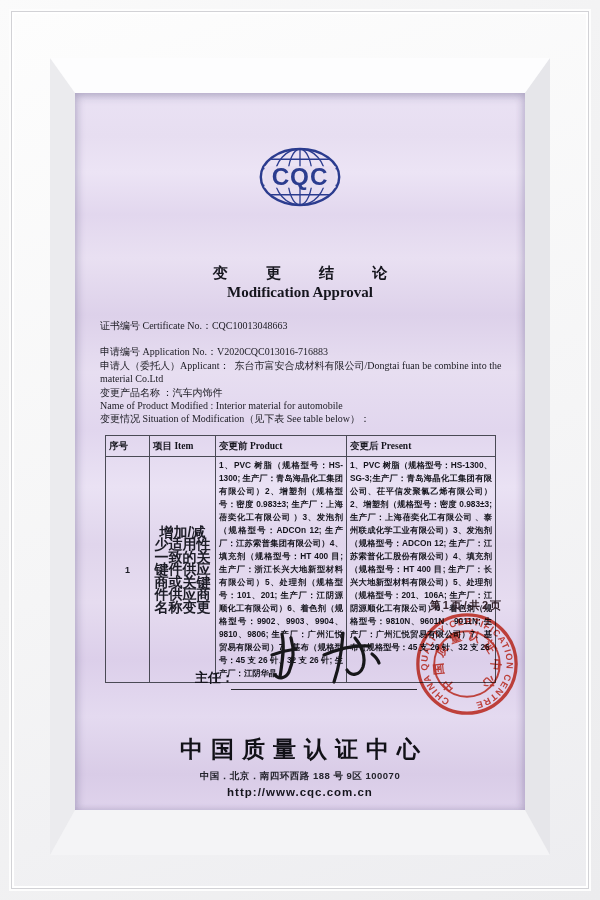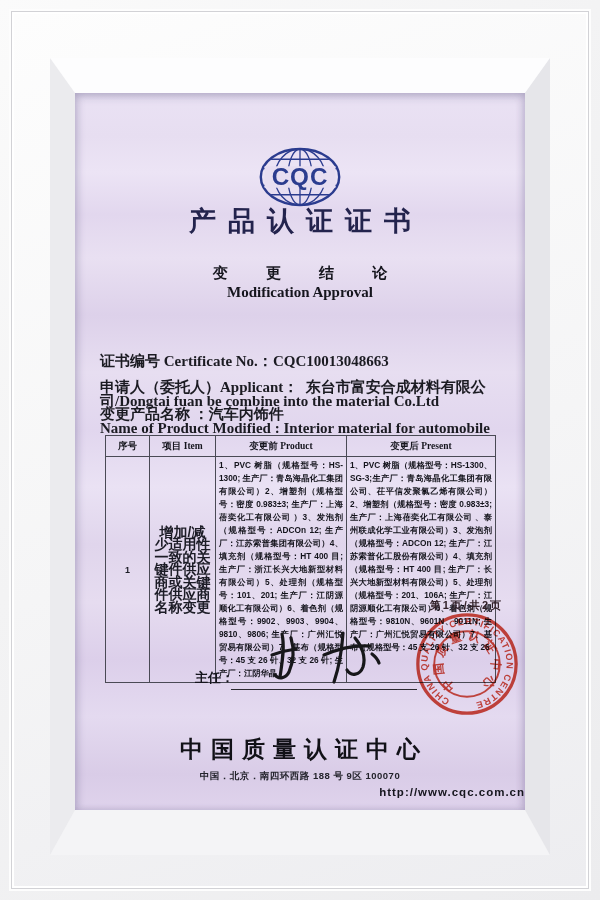--- a/index.html
+++ b/index.html
@@ -29,50 +29,50 @@
 
   .logo{position:absolute;left:183px;top:52px;width:84px;height:64px;}
   .cert-title{position:absolute;left:0;top:110px;width:450px;text-align:center;
     font-size:27px;font-weight:bold;color:#23234d;letter-spacing:12px;padding-left:12px;box-sizing:border-box;}
   .approval-cn{position:absolute;left:0;top:171px;width:450px;text-align:center;
     font-size:15px;font-weight:bold;color:#15151d;letter-spacing:17px;padding-left:17px;box-sizing:border-box;}
   .approval-en{position:absolute;left:0;top:191px;width:450px;text-align:center;
     font-family:"Liberation Serif",serif;font-size:15px;font-weight:bold;color:#15151d;}
 
   .fields{position:absolute;left:25px;top:226px;width:402px;
-    font-family:"Liberation Serif",serif;font-size:15px;font-weight:bold;line-height:13.4px;color:#1b1b22;margin-top:36px;}
+    font-family:"Liberation Serif",serif;font-size:10px;font-weight:normal;line-height:13.4px;color:#1b1b22;}
   .fields p{margin:0;}
   .fields .gap{margin-bottom:13px;}
 
   table.mod{position:absolute;left:30px;top:342px;width:390px;border-collapse:collapse;
     table-layout:fixed;}
   table.mod th,table.mod td{border:1px solid #4a4a55;padding:2px 3px;box-sizing:border-box;}
   table.mod th{font-family:"Liberation Serif",serif;font-size:9.5px;font-weight:bold;
-    text-align:center;height:21px;color:#15151d;}
+    text-align:left;height:21px;color:#15151d;}
   td.c-no{font-size:9px;font-weight:bold;text-align:center;vertical-align:middle;}
   td.c-item{font-size:14px;font-weight:bold;text-align:center;vertical-align:middle;
     line-height:12.5px;padding:4px 5px;}
   td.c-text{font-size:8.3px;font-weight:bold;text-align:justify;vertical-align:top;
     line-height:13px;height:158px;padding:3px 4px;color:#14141c;}
 
   .page-indicator{position:absolute;right:22px;top:505px;font-size:11px;font-weight:bold;
     color:#33222a;letter-spacing:2px;}
 
   .director{position:absolute;left:120px;top:576px;font-size:13px;font-weight:bold;color:#15151d;}
   .sig-line{position:absolute;left:156px;top:596px;width:186px;border-bottom:1.6px solid #2a2a30;}
   .signature{position:absolute;left:170px;top:530px;width:170px;height:70px;}
 
   .stamp{position:absolute;left:339px;top:518px;width:106px;height:106px;
     mix-blend-mode:multiply;opacity:.93;}
 
   .org-name{position:absolute;left:0;top:641px;width:450px;text-align:center;
     font-size:23px;font-weight:bold;color:#111117;letter-spacing:8px;padding-left:8px;box-sizing:border-box;}
   .org-address{position:absolute;left:0;top:677px;width:450px;text-align:center;
     font-size:9.5px;font-weight:bold;color:#23232b;letter-spacing:.5px;}
-  .org-website{position:absolute;left:0;top:693px;width:450px;text-align:right;
+  .org-website{position:absolute;left:0;top:693px;width:450px;text-align:center;
     font-size:11.5px;font-weight:bold;color:#15151d;letter-spacing:1px;}
 </style>
 </head>
 <body>
 
 <div class="frame">
   <div class="frame-groove"></div>
   <div class="frame-face"></div>
   <div class="frame-bevel"></div>
 
@@ -86,29 +86,30 @@
         <line x1="45" y1="3" x2="45" y2="63" stroke-width="1.4"></line>
         <line x1="14" y1="14" x2="76" y2="14" stroke-width="1.4"></line>
         <line x1="4.5" y1="24" x2="85.5" y2="24" stroke-width="1.4"></line>
         <line x1="4.5" y1="42" x2="85.5" y2="42" stroke-width="1.4"></line>
         <line x1="14" y1="52" x2="76" y2="52" stroke-width="1.4"></line>
       </g>
       <rect x="7" y="21.5" width="76" height="23" fill="#e7def1"></rect>
       <text x="45" y="42" text-anchor="middle" font-family="Liberation Sans,sans-serif" font-size="26" font-weight="bold" fill="#2b3c8f" letter-spacing="1">CQC</text>
     </svg>
 
-    <div class="cert-title">产品认证证书</div>
     <div class="approval-cn">变  更  结  论</div>
     <div class="approval-en">Modification Approval</div>
 
     <div class="fields">
       <p class="gap"><span>证书编号 Certificate No.：</span><span>CQC10013048663</span></p>
+      <p><span>申请编号 Application No.：</span><span>V2020CQC013016-716883</span></p>
       <p><span>申请人（委托人）Applicant：</span>&nbsp;&nbsp;<span>东台市富安合成材料有限公司/Dongtai fuan be combine into the material Co.Ltd</span></p>
       <p><span>变更产品名称 ：</span><span>汽车内饰件</span></p>
       <p><span>Name of Product Modified :</span> <span>Interior material for automobile</span></p>
+      <p>变更情况 Situation of Modification（见下表 See table below）：</p>
     </div>
 
     <table class="mod">
       <colgroup>
           <col style="width:44px">
           <col style="width:66px">
           <col style="width:131px">
           <col style="width:149px">
         </colgroup>
       <tbody>

